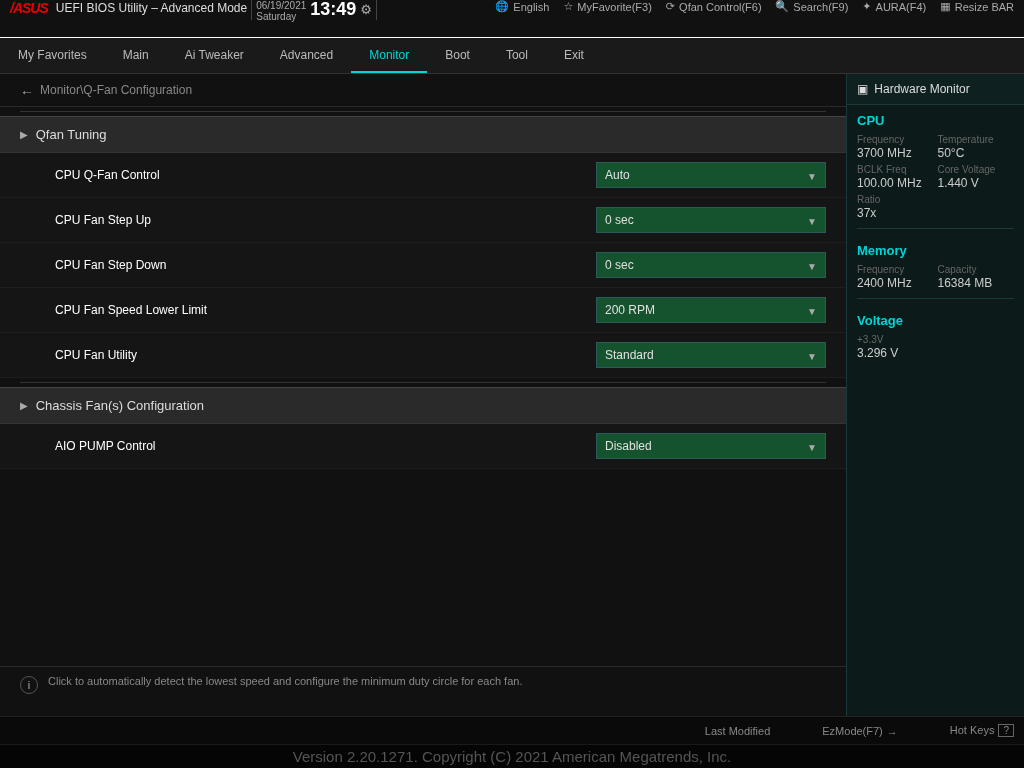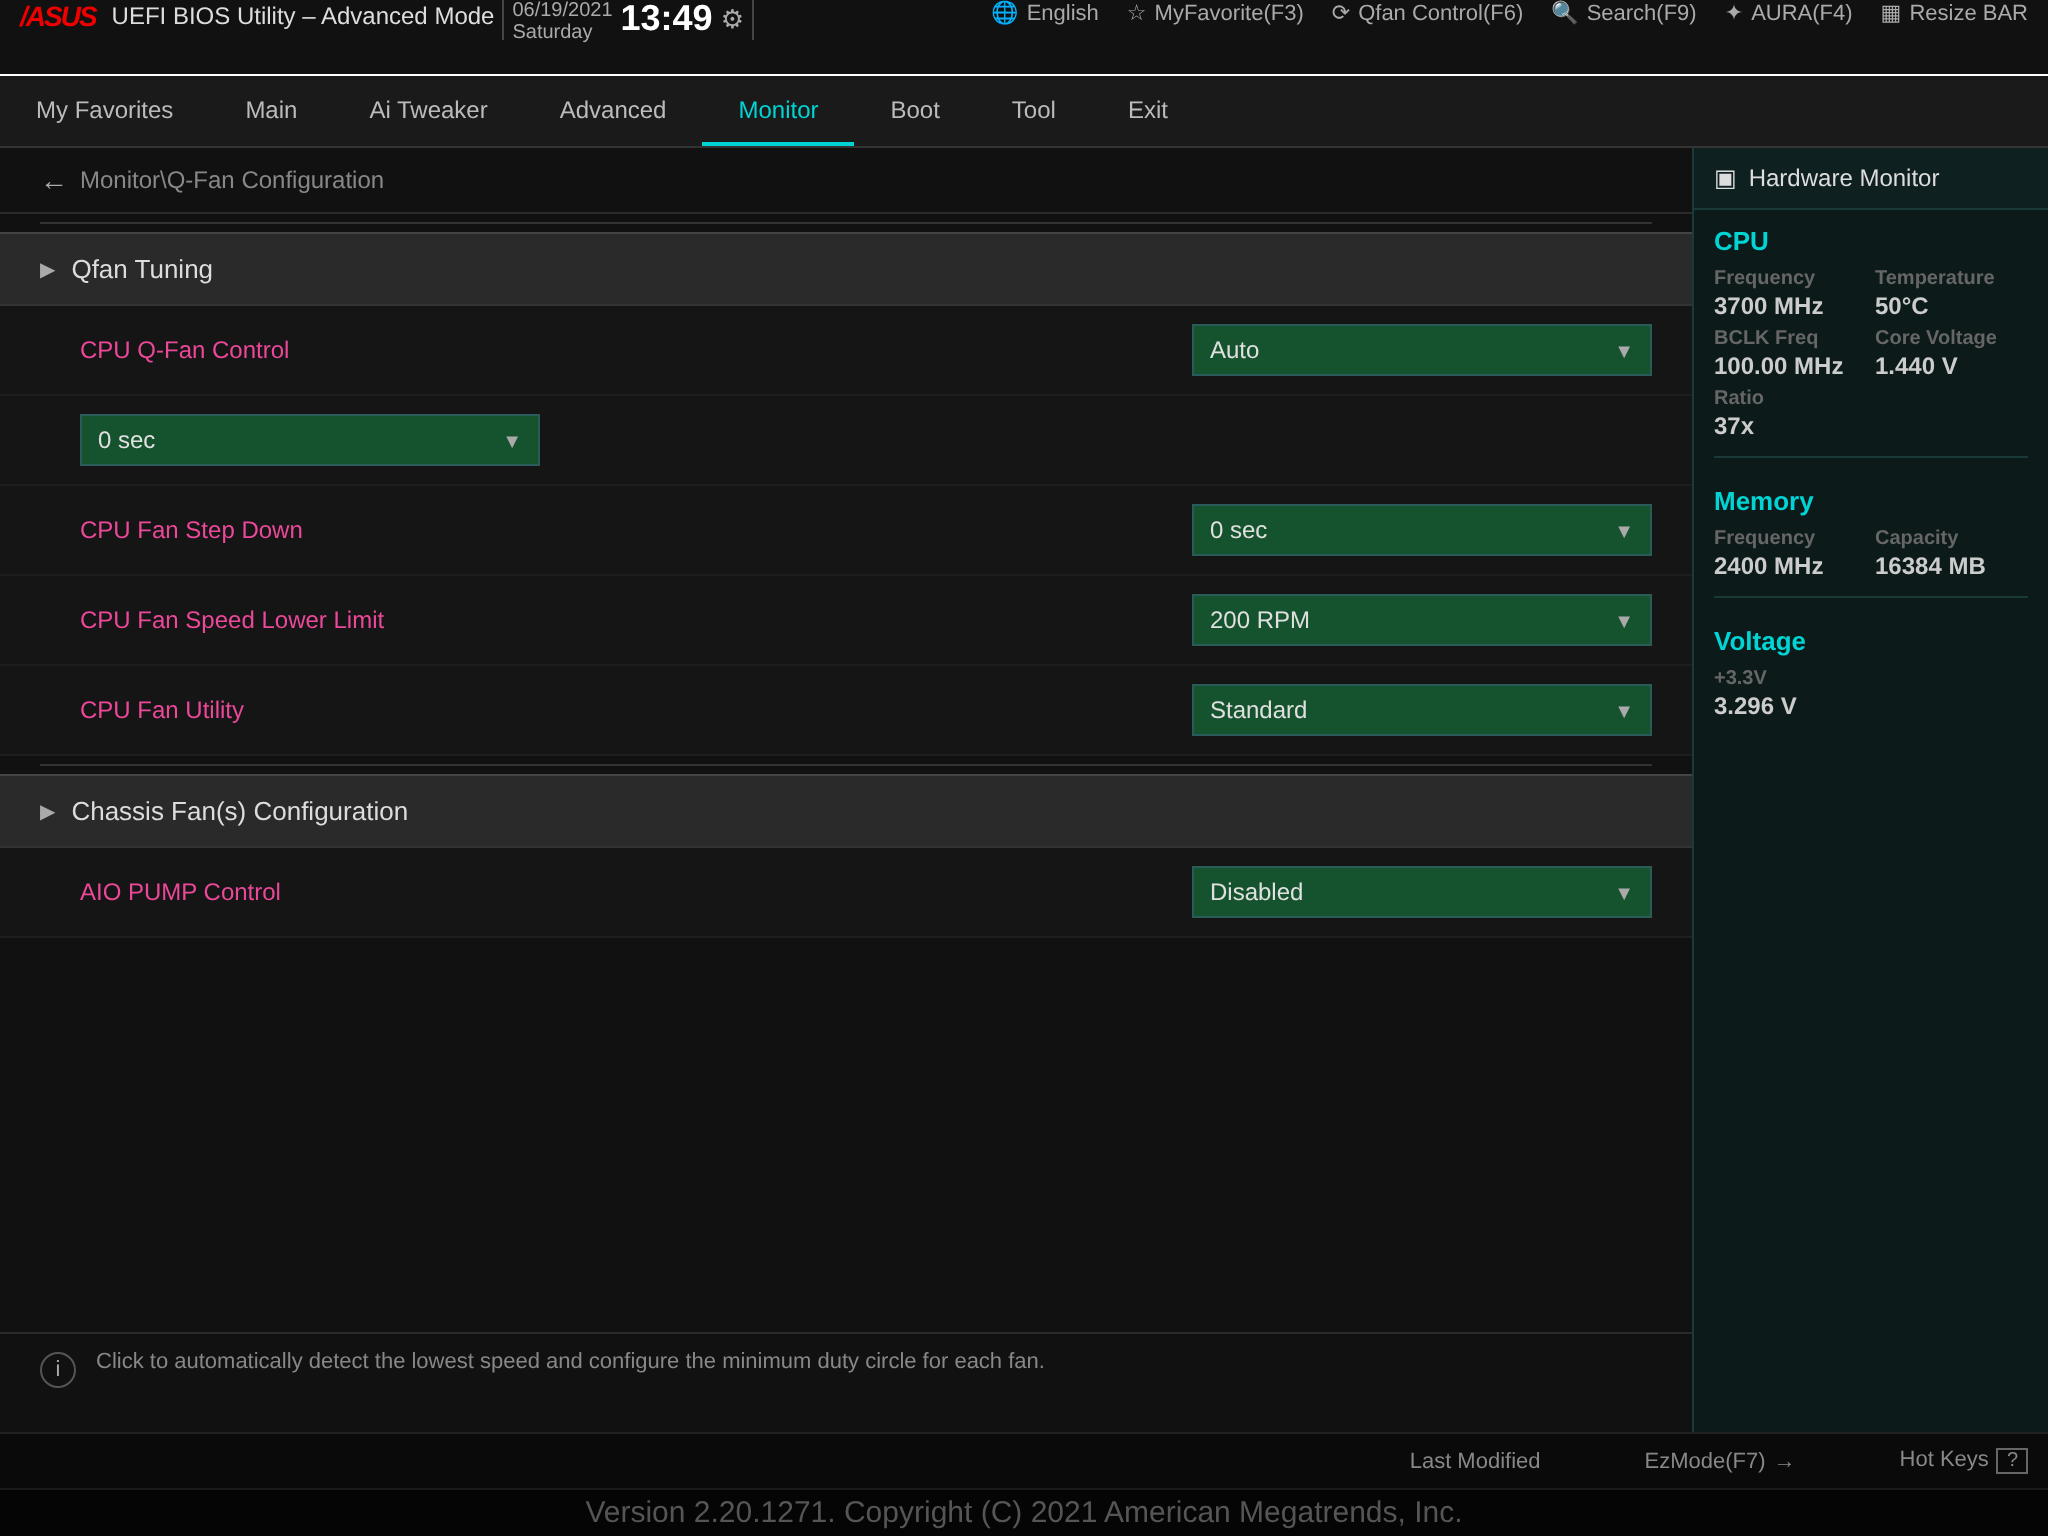--- a/index.html
+++ b/index.html
@@ -180,21 +180,22 @@
       display: flex;
       align-items: center;
       padding: 9px 20px 9px 40px;
       border-bottom: 1px solid #1e1e1e;
       background: #151515;
     }
 
     .row-label {
       flex: 1;
       font-size: 12px;
-      color: #ec4899;
+      color: #ffffff;
+      margin-left: 15px;
     }
 
     .row-value {
       width: 230px;
     }
 
     .dropdown {
       width: 100%;
       background: #14532d;
       border: 1px solid #2a5a5a;
@@ -270,21 +271,20 @@
       padding: 8px 10px 4px;
       font-size: 13px;
       color: #00d4d4;
       font-weight: bold;
     }
 
     .hw-row {
       display: flex;
       padding: 2px 10px;
       gap: 4px;
-      font-weight: bold;
     }
 
     .hw-col {
       flex: 1;
     }
 
     .hw-label {
       font-size: 10px;
       color: #666;
     }
@@ -438,20 +438,21 @@
           <div class="row-label">CPU Q-Fan Control</div>
           <div class="row-value">
             <div class="dropdown">
               <span>Auto</span>
               <span class="dropdown-arrow">▼</span>
             </div>
           </div>
         </div>
 
         <div class="settings-row">
+          <div class="row-label">CPU Fan Step Up</div>
           <div class="row-value">
             <div class="dropdown">
               <span>0 sec</span>
               <span class="dropdown-arrow">▼</span>
             </div>
           </div>
         </div>
 
         <div class="settings-row">
           <div class="row-label">CPU Fan Step Down</div>

